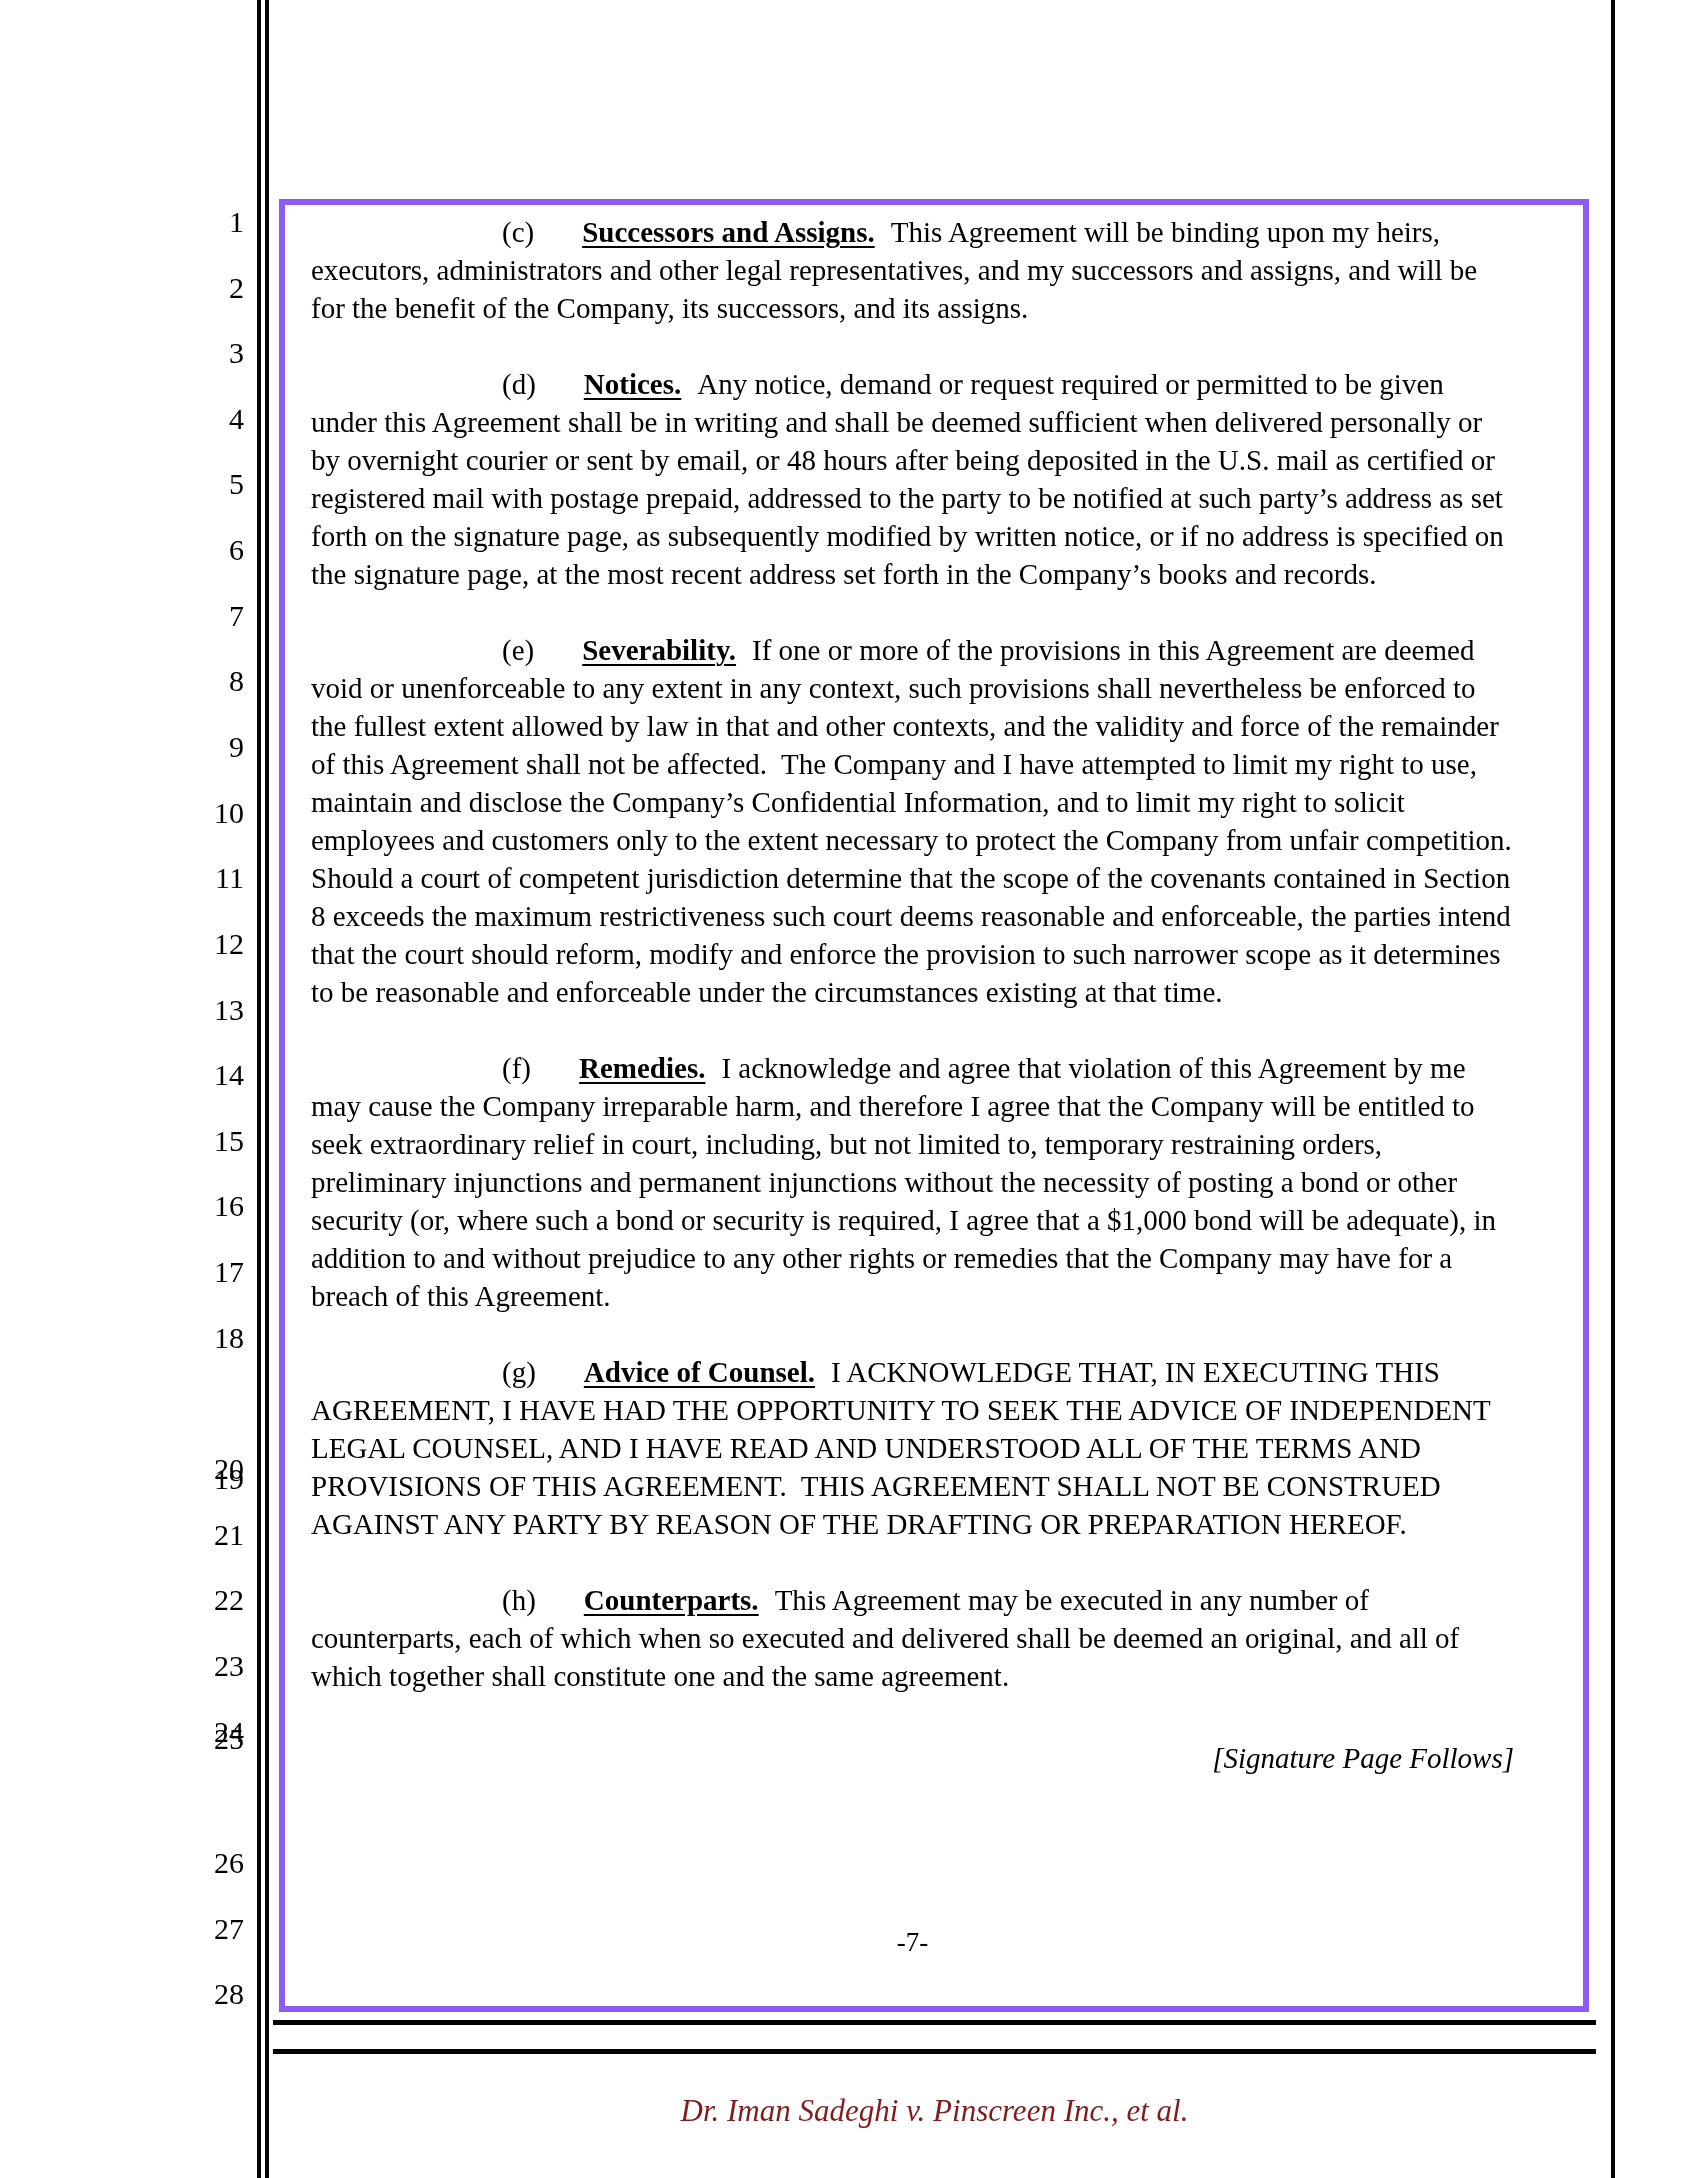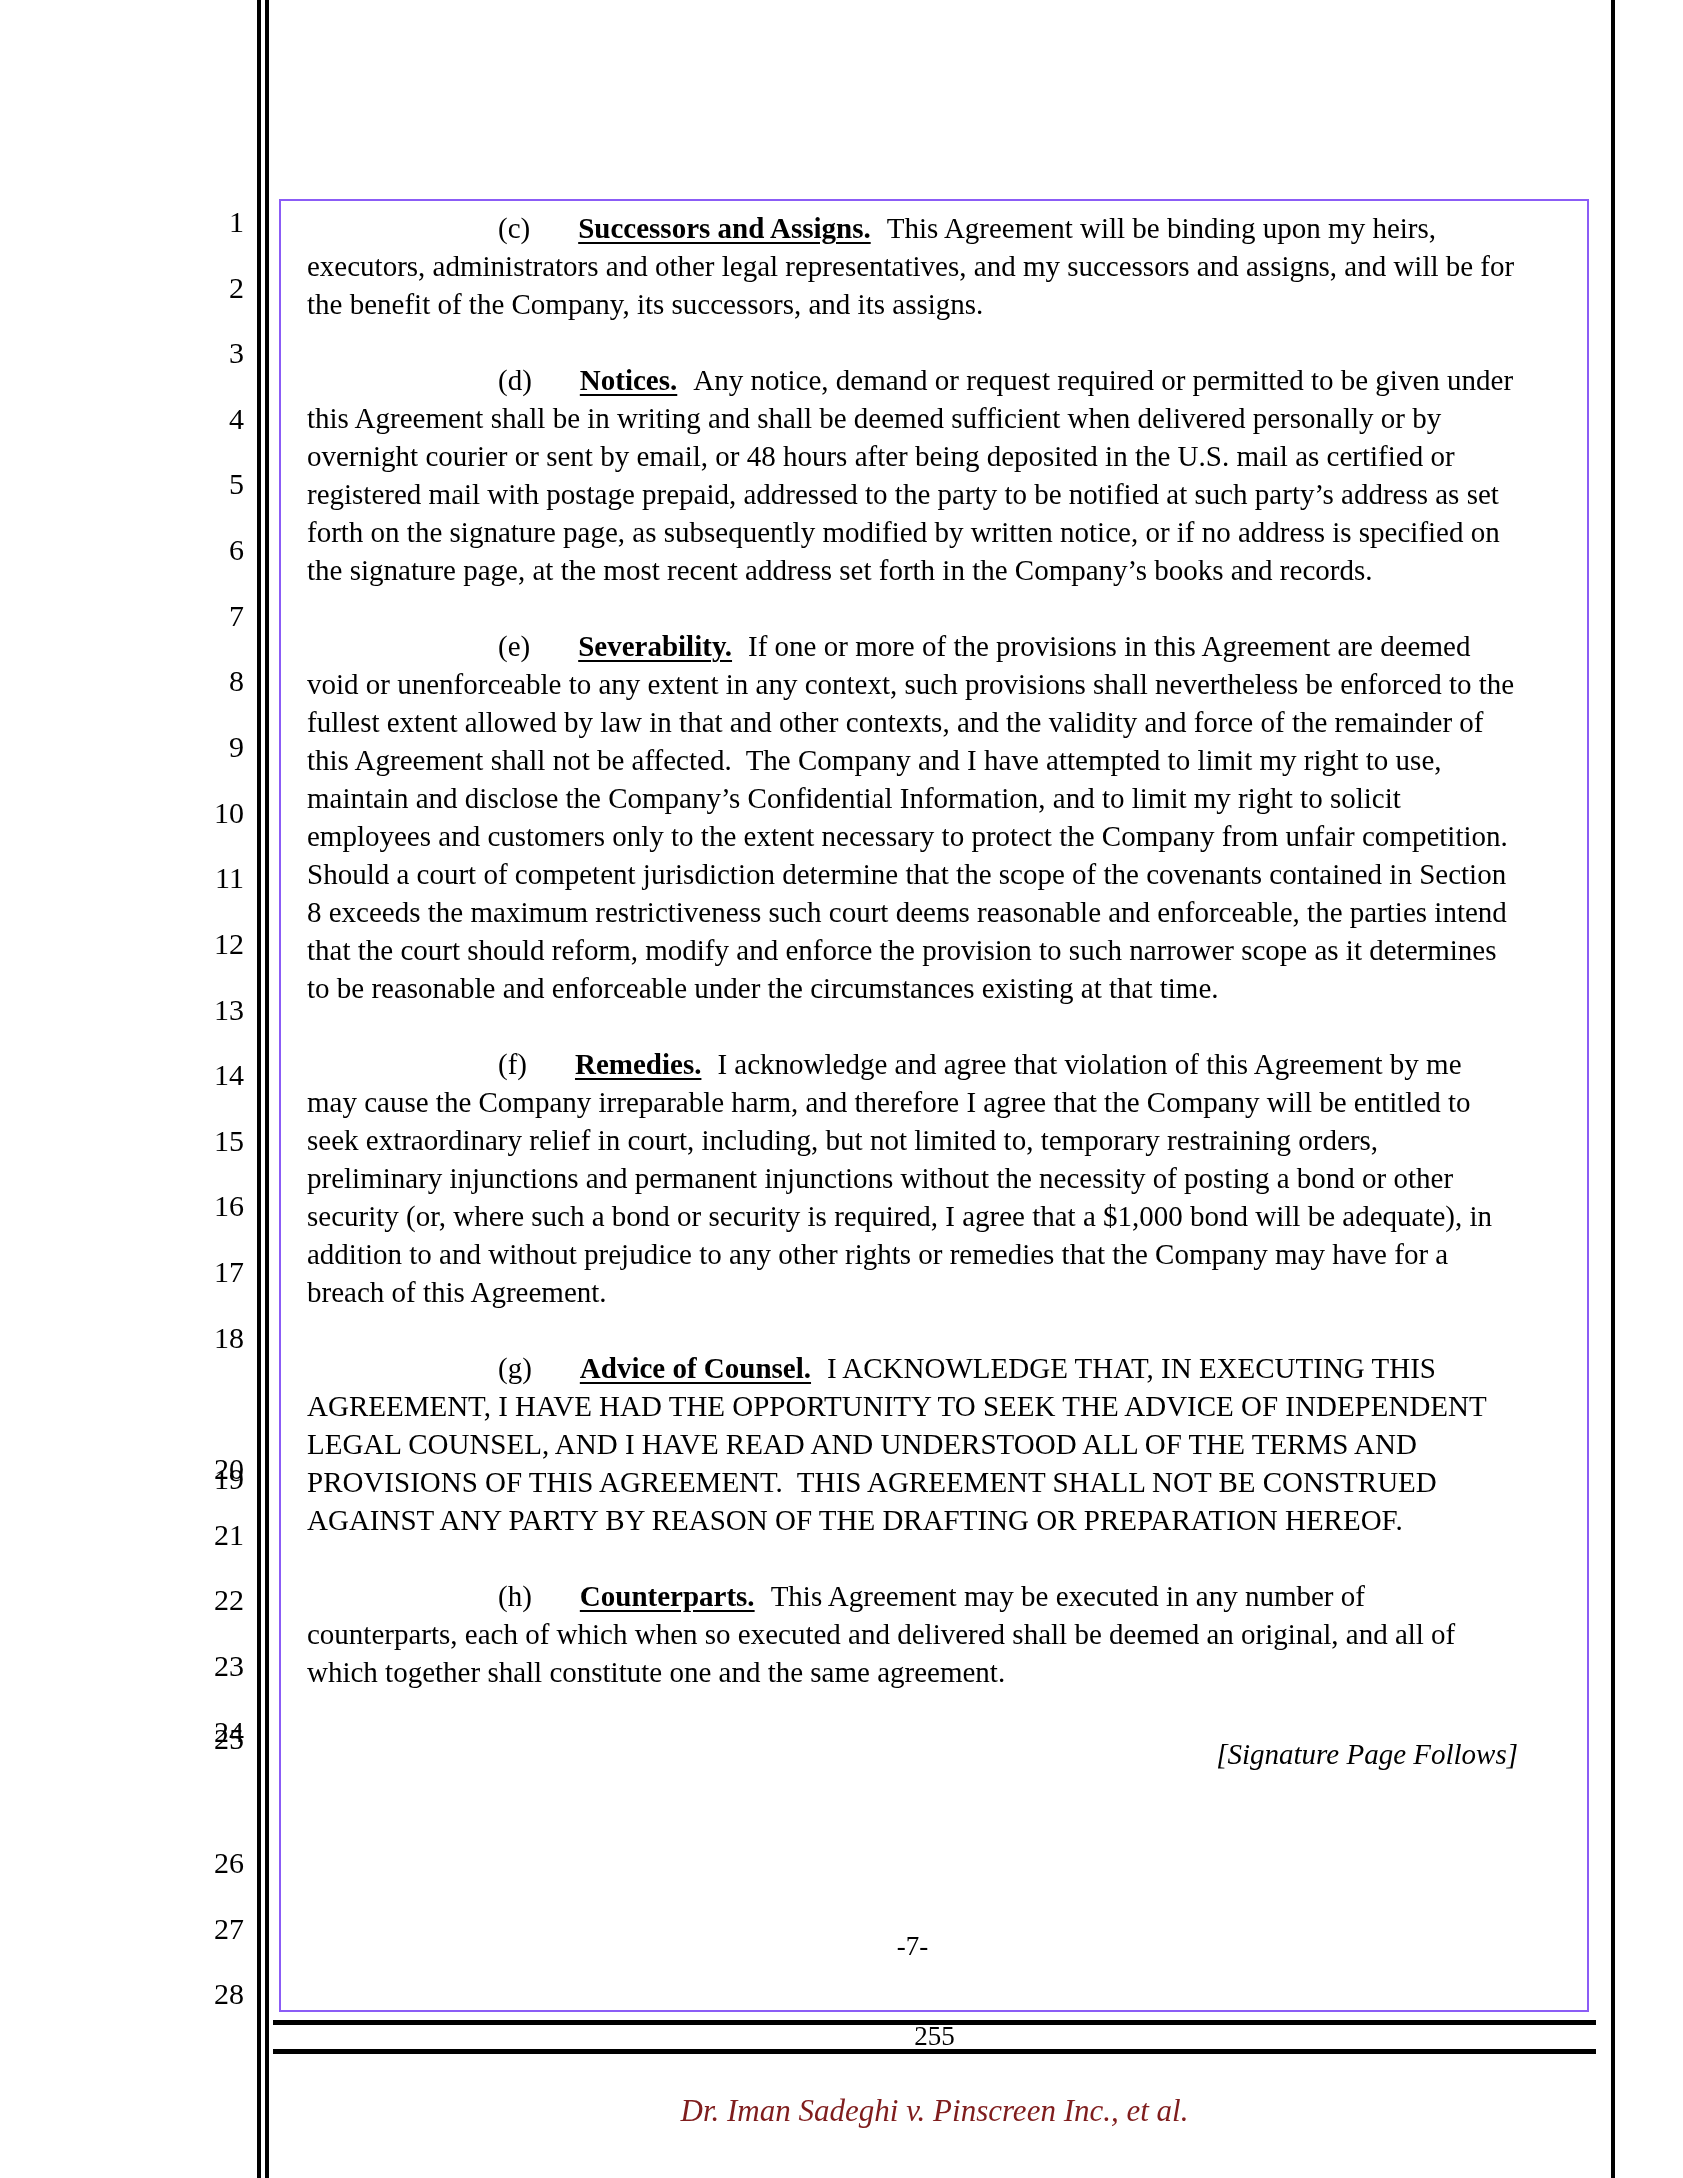--- a/index.html
+++ b/index.html
@@ -47,21 +47,21 @@
     width: 4px; height: 2178px;
     background: #000;
   }
 
   
   .exhibit-page {
     position: absolute;
     left: 279px; top: 199px;
     width: 1310px; height: 1813px;
     box-sizing: border-box;
-    border: 2px solid #8b5cf6;
+    border: 6px solid #8b5cf6;
     background: #ffffff;
   }
   .exhibit-body {
     position: absolute;
     left: 26px; right: 69px; top: 8px;
     font-size: 29px;
     line-height: 38px;
   }
   .para {
     margin: 0 0 38px 0;
@@ -181,18 +181,17 @@
         <p class="para"><span class="para-label">(e)</span><span class="tab-spacer"></span><span class="para-heading">Severability.</span><span class="para-body">If one or more of the provisions in this Agreement are deemed void or unenforceable to any extent in any context, such provisions shall nevertheless be enforced to the fullest extent allowed by law in that and other contexts, and the validity and force of the remainder of this Agreement shall not be affected.  The Company and I have attempted to limit my right to use, maintain and disclose the Company’s Confidential Information, and to limit my right to solicit employees and customers only to the extent necessary to protect the Company from unfair competition.  Should a court of competent jurisdiction determine that the scope of the covenants contained in Section 8 exceeds the maximum restrictiveness such court deems reasonable and enforceable, the parties intend that the court should reform, modify and enforce the provision to such narrower scope as it determines to be reasonable and enforceable under the circumstances existing at that time.</span></p>
         <p class="para"><span class="para-label">(f)</span><span class="tab-spacer"></span><span class="para-heading">Remedies.</span><span class="para-body">I acknowledge and agree that violation of this Agreement by me may cause the Company irreparable harm, and therefore I agree that the Company will be entitled to seek extraordinary relief in court, including, but not limited to, temporary restraining orders, preliminary injunctions and permanent injunctions without the necessity of posting a bond or other security (or, where such a bond or security is required, I agree that a $1,000 bond will be adequate), in addition to and without prejudice to any other rights or remedies that the Company may have for a breach of this Agreement.</span></p>
         <p class="para"><span class="para-label">(g)</span><span class="tab-spacer"></span><span class="para-heading">Advice of Counsel.</span><span class="para-body">I ACKNOWLEDGE THAT, IN EXECUTING THIS AGREEMENT, I HAVE HAD THE OPPORTUNITY TO SEEK THE ADVICE OF INDEPENDENT LEGAL COUNSEL, AND I HAVE READ AND UNDERSTOOD ALL OF THE TERMS AND PROVISIONS OF THIS AGREEMENT.  THIS AGREEMENT SHALL NOT BE CONSTRUED AGAINST ANY PARTY BY REASON OF THE DRAFTING OR PREPARATION HEREOF.</span></p>
         <p class="para"><span class="para-label">(h)</span><span class="tab-spacer"></span><span class="para-heading">Counterparts.</span><span class="para-body">This Agreement may be executed in any number of counterparts, each of which when so executed and delivered shall be deemed an original, and all of which together shall constitute one and the same agreement.</span></p>
       </div>
     <p class="signature-note exhibit-body-note" style="position:absolute; left:26px; right:69px; top:1537px; margin:0; text-align:right; font-style:italic; font-size:29px;">[Signature Page Follows]</p>
     <div class="exhibit-page-number">-7-</div>
   </section>
 
   <div class="footer-rule-a"></div>
-  <div class="bates-number">255</div>
   <div class="footer-rule-b"></div>
   <div class="footer-case-name" style="color: #7f1d1d;">Dr. Iman Sadeghi v. Pinscreen Inc., et al.</div>
 
 </div>
 
 
 </body></html>

